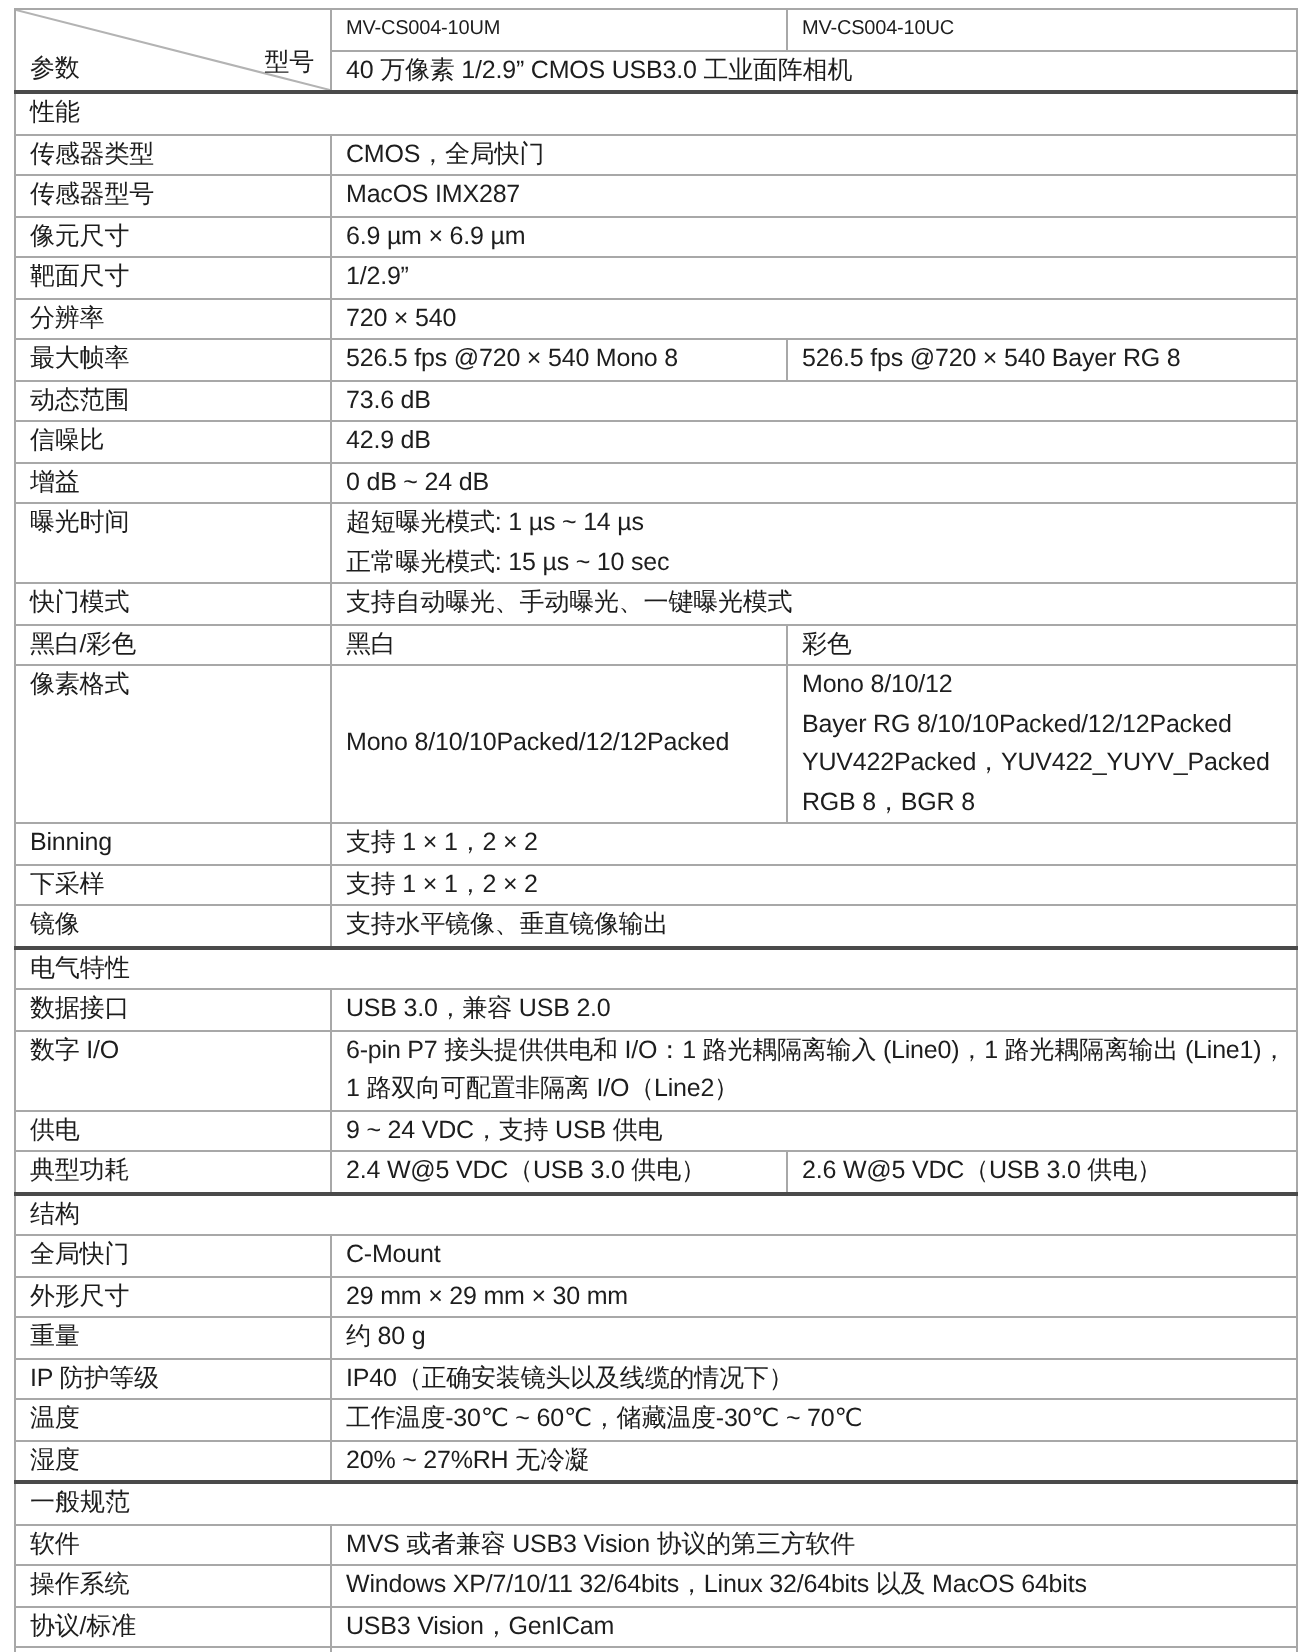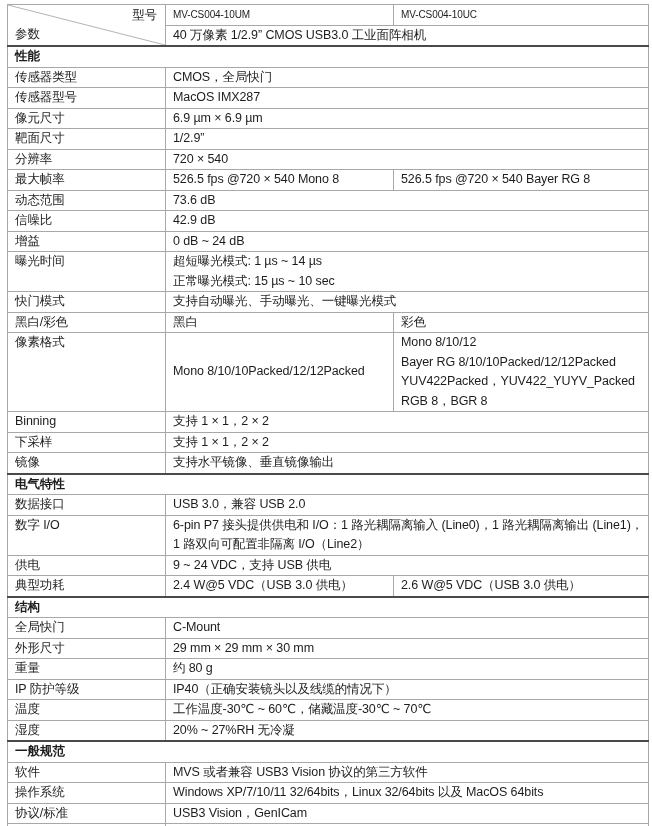--- a/index.html
+++ b/index.html
@@ -24,27 +24,27 @@
   td {
     border: 1px solid #a8a8a8;
     padding: 0 7px;
     vertical-align: middle;
     overflow: hidden;
   }
   td.lab { vertical-align: top; margin-top: 25px; }
   .ln { height: 19.5px; line-height: 19.5px; white-space: nowrap; }
   tr.sec td {
     border-top: 2px solid #4a4a4a;
-    font-weight: bold;
+    font-weight: normal;
     letter-spacing: 0;
   }
   
   td.corner { position: relative; padding: 0; }
   td.corner svg { position: absolute; left: 0; top: 0; width: 100%; height: 100%; display: block; }
-  .corner-top { position: absolute; top: 2px; right: 8px; line-height: 17px; }
+  .corner-top { position: absolute; top: 18px; right: 8px; line-height: 17px; }
   .corner-bottom { position: absolute; bottom: 2px; left: 7px; line-height: 17px; }
   td.model { font-size: 10px; }
 </style>
 </head>
 <body>
 
 <table class="spec">
   <colgroup>
       <col class="c1">
       <col class="c2">

